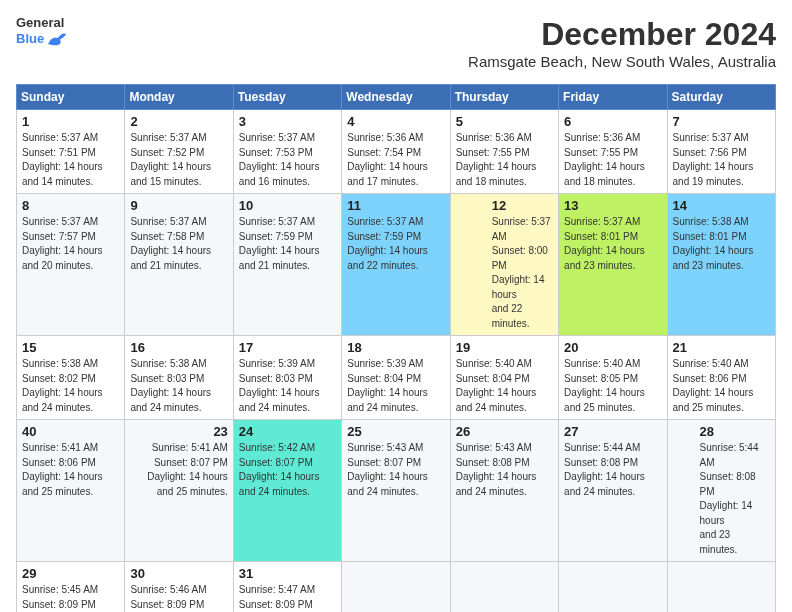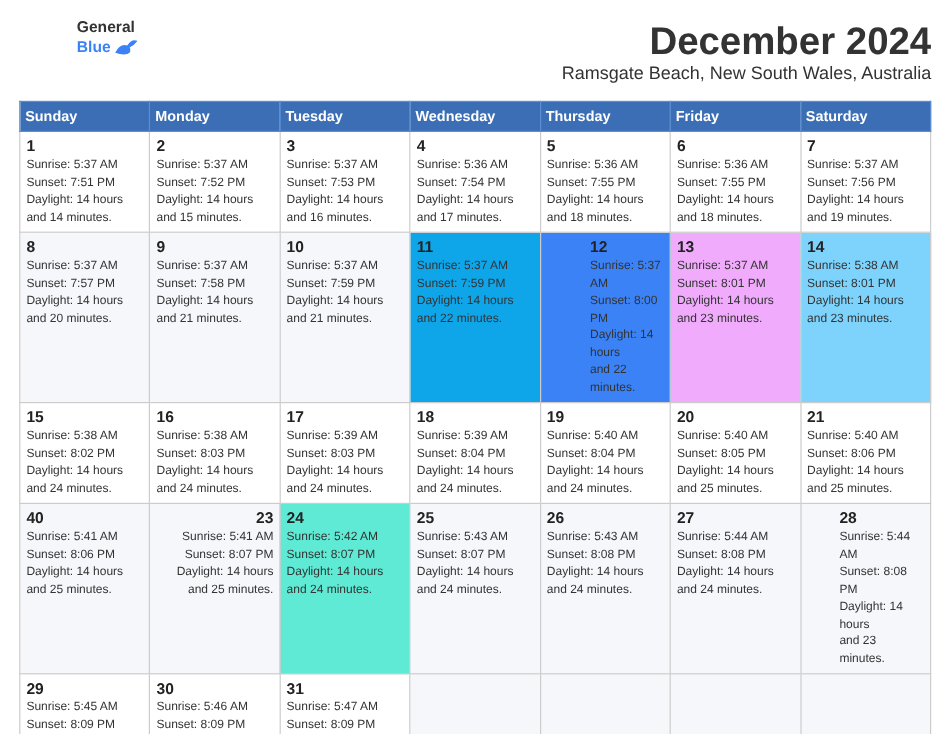--- a/index.html
+++ b/index.html
@@ -13,21 +13,20 @@
     .header-top {
       display: flex;
       align-items: flex-start;
       justify-content: space-between;
       margin-bottom: 4px;
     }
     .logo {
       display: flex;
       align-items: center;
       gap: 4px;
-      margin-left: 48px;
     }
     .title {
       font-size: 32px;
       font-weight: bold;
       color: #333;
       text-align: right;
     }
     .subtitle {
       text-align: right;
       font-size: 15px;
@@ -146,29 +145,29 @@
           <div class="day-info">Sunrise: 5:37 AM<br>Sunset: 7:57 PM<br>Daylight: 14 hours<br>and 20 minutes.</div>
         </td>
         <td style="background: rgb(245, 247, 250);">
           <span class="day-num">9</span>
           <div class="day-info">Sunrise: 5:37 AM<br>Sunset: 7:58 PM<br>Daylight: 14 hours<br>and 21 minutes.</div>
         </td>
         <td style="background: rgb(245, 247, 250);">
           <span class="day-num">10</span>
           <div class="day-info">Sunrise: 5:37 AM<br>Sunset: 7:59 PM<br>Daylight: 14 hours<br>and 21 minutes.</div>
         </td>
-        <td style="background: #0ea5e9;">
+        <td style="background: #7dd3fc;">
           <span class="day-num">11</span>
           <div class="day-info">Sunrise: 5:37 AM<br>Sunset: 7:59 PM<br>Daylight: 14 hours<br>and 22 minutes.</div>
         </td>
-        <td style="background: #3b82f6; padding-left: 41px;">
+        <td style="background: #fef9c3; padding-left: 41px;">
           <span class="day-num">12</span>
           <div class="day-info">Sunrise: 5:37 AM<br>Sunset: 8:00 PM<br>Daylight: 14 hours<br>and 22 minutes.</div>
         </td>
-        <td style="background: #f0abfc;">
+        <td style="background: #bef264;">
           <span class="day-num">13</span>
           <div class="day-info">Sunrise: 5:37 AM<br>Sunset: 8:01 PM<br>Daylight: 14 hours<br>and 23 minutes.</div>
         </td>
         <td style="background: #7dd3fc;">
           <span class="day-num">14</span>
           <div class="day-info">Sunrise: 5:38 AM<br>Sunset: 8:01 PM<br>Daylight: 14 hours<br>and 23 minutes.</div>
         </td>
       </tr>
       <tr>
         <td>

